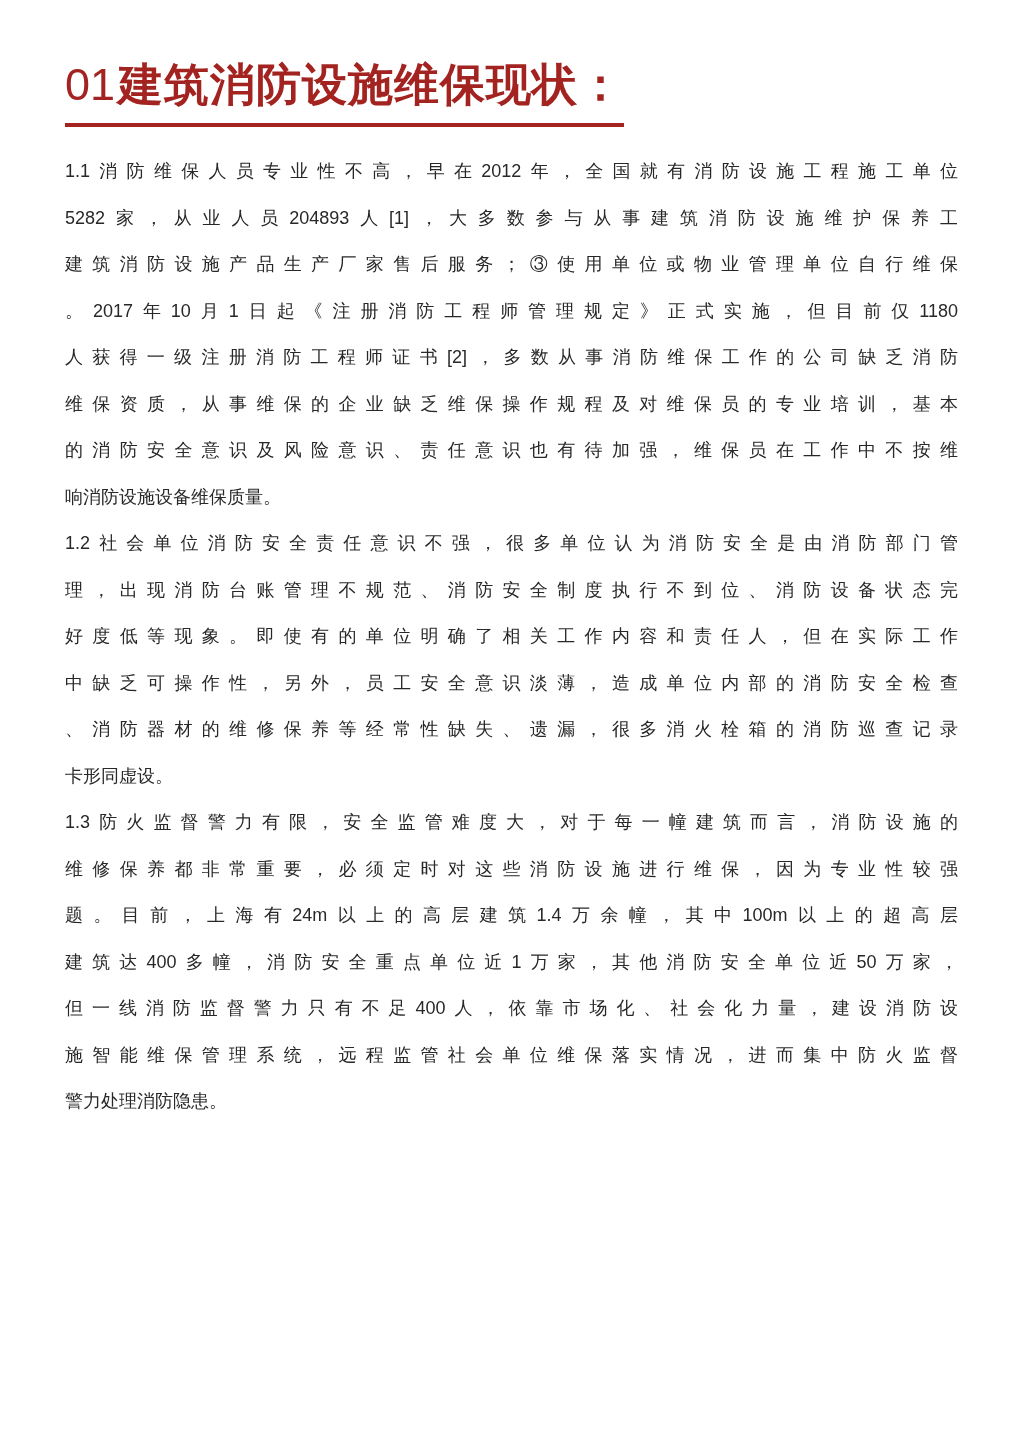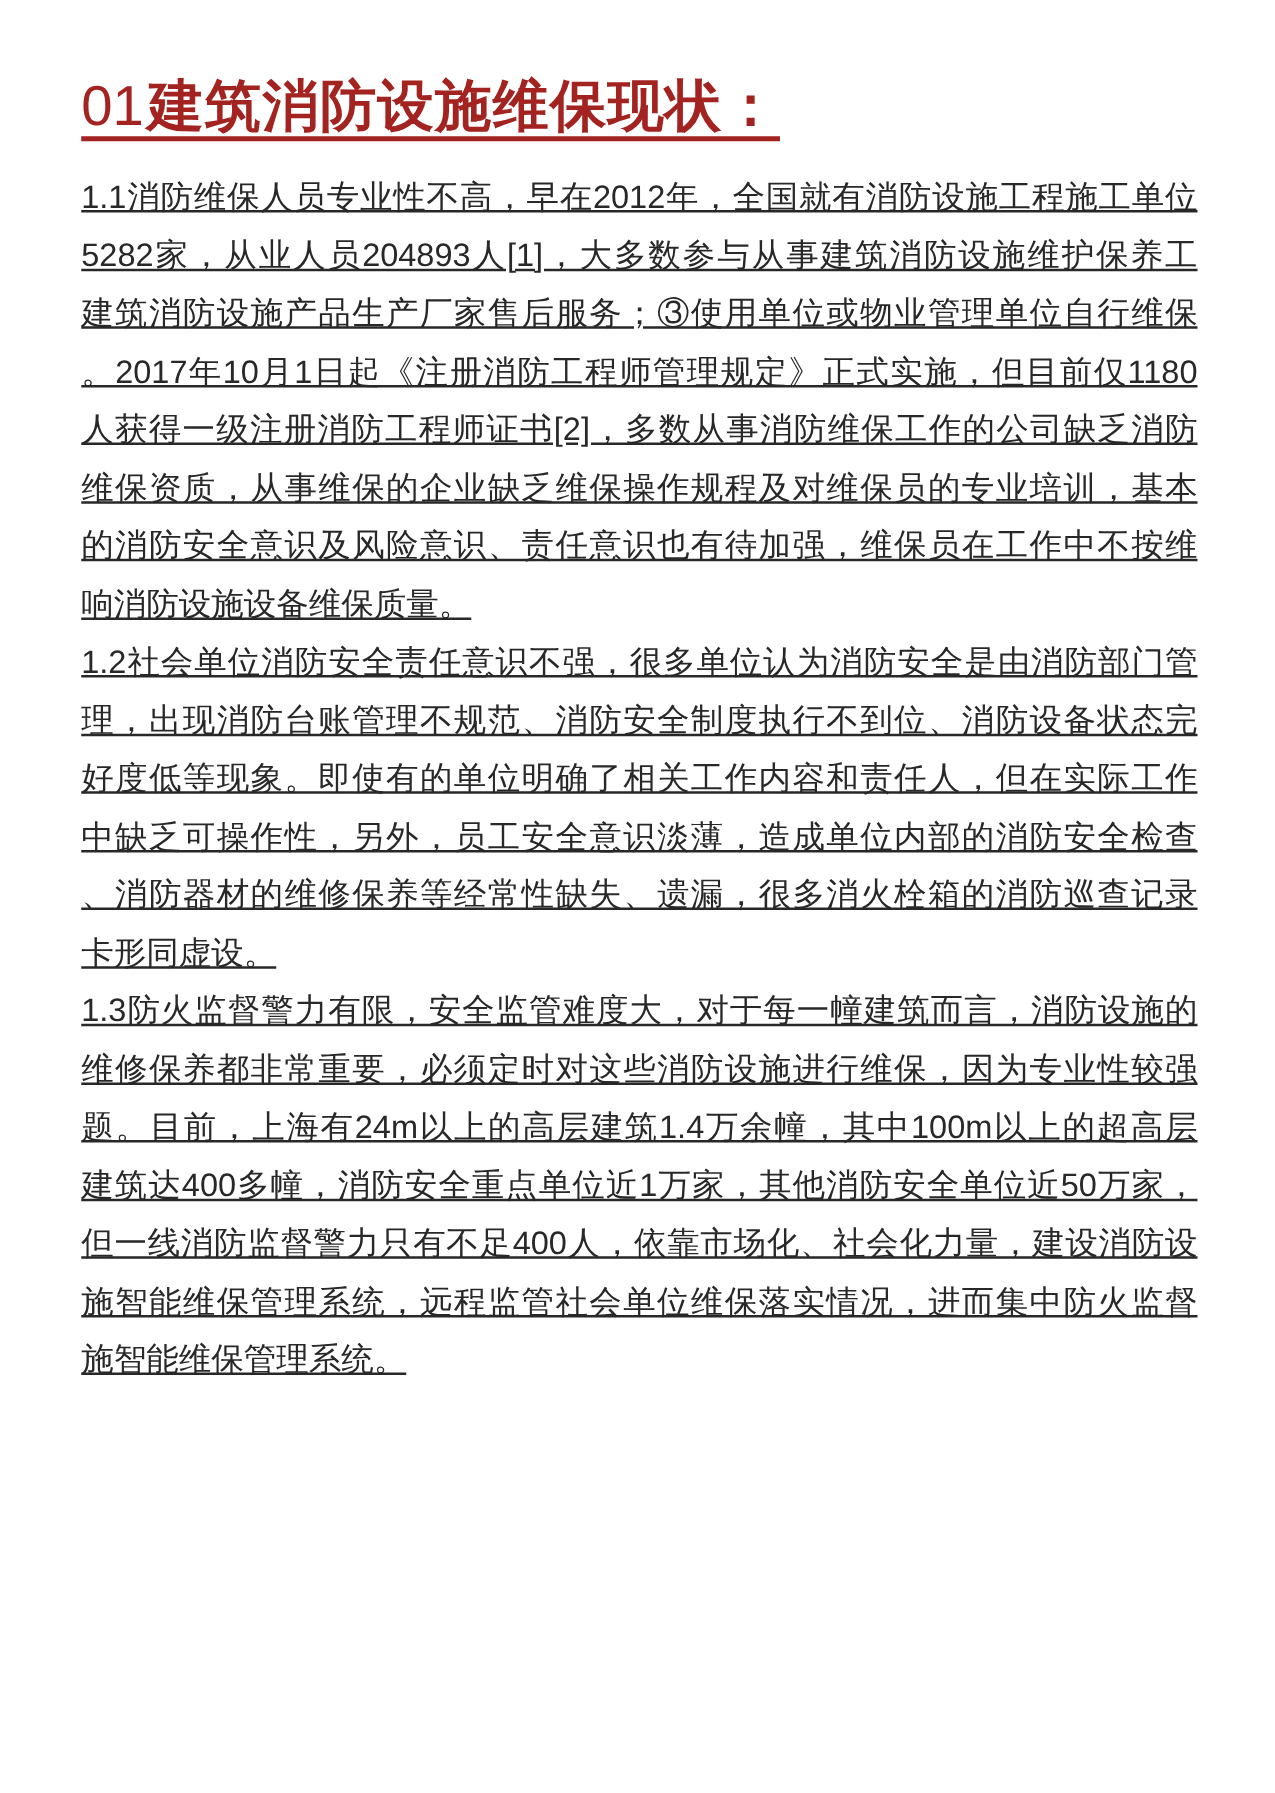--- a/index.html
+++ b/index.html
@@ -22,41 +22,40 @@
   }
   .title {
     display: inline-block;
     margin: 0;
     font-size: 45px;
     line-height: 1.0;
     font-weight: 600;
     letter-spacing: 1px;
     color: var(--accent, #a32320);
     border-bottom: 4px solid var(--accent, #a32320);
-    padding-bottom: 2px;
+    padding-bottom: 16px;
     white-space: nowrap;
   }
   .title-num {
     font-weight: 500;
     letter-spacing: 0;
     margin-right: 3px;
   }
   .article {
     margin-top: 21px;
     width: 893px;
     color: var(--text, #282828);
   }
   .line {
-    font-size: 26px;
+    font-size: 18px;
     line-height: 46.5px;
     text-align: justify;
     text-align-last: justify;
     word-break: break-all;
     white-space: normal;
-    text-decoration: underline;
   }
   .line.last {
     text-align: justify;
     text-align-last: left;
   }
 </style>
 </head>
 <body>
 
 <div class="page">
@@ -76,15 +75,15 @@
       <div class="line">好度低等现象。即使有的单位明确了相关工作内容和责任人，但在实际工作</div>
       <div class="line">中缺乏可操作性，另外，员工安全意识淡薄，造成单位内部的消防安全检查</div>
       <div class="line">、消防器材的维修保养等经常性缺失、遗漏，很多消火栓箱的消防巡查记录</div>
       <div class="line last">卡形同虚设。</div>
       <div class="line">1.3防火监督警力有限，安全监管难度大，对于每一幢建筑而言，消防设施的</div>
       <div class="line">维修保养都非常重要，必须定时对这些消防设施进行维保，因为专业性较强</div>
       <div class="line">题。目前，上海有24m以上的高层建筑1.4万余幢，其中100m以上的超高层</div>
       <div class="line">建筑达400多幢，消防安全重点单位近1万家，其他消防安全单位近50万家，</div>
       <div class="line">但一线消防监督警力只有不足400人，依靠市场化、社会化力量，建设消防设</div>
       <div class="line">施智能维保管理系统，远程监管社会单位维保落实情况，进而集中防火监督</div>
-      <div class="line last">施智能维保管理系统。</div>
+      <div class="line last">警力处理消防隐患。</div>
     </div>
 </div>
 
 </body></html>

